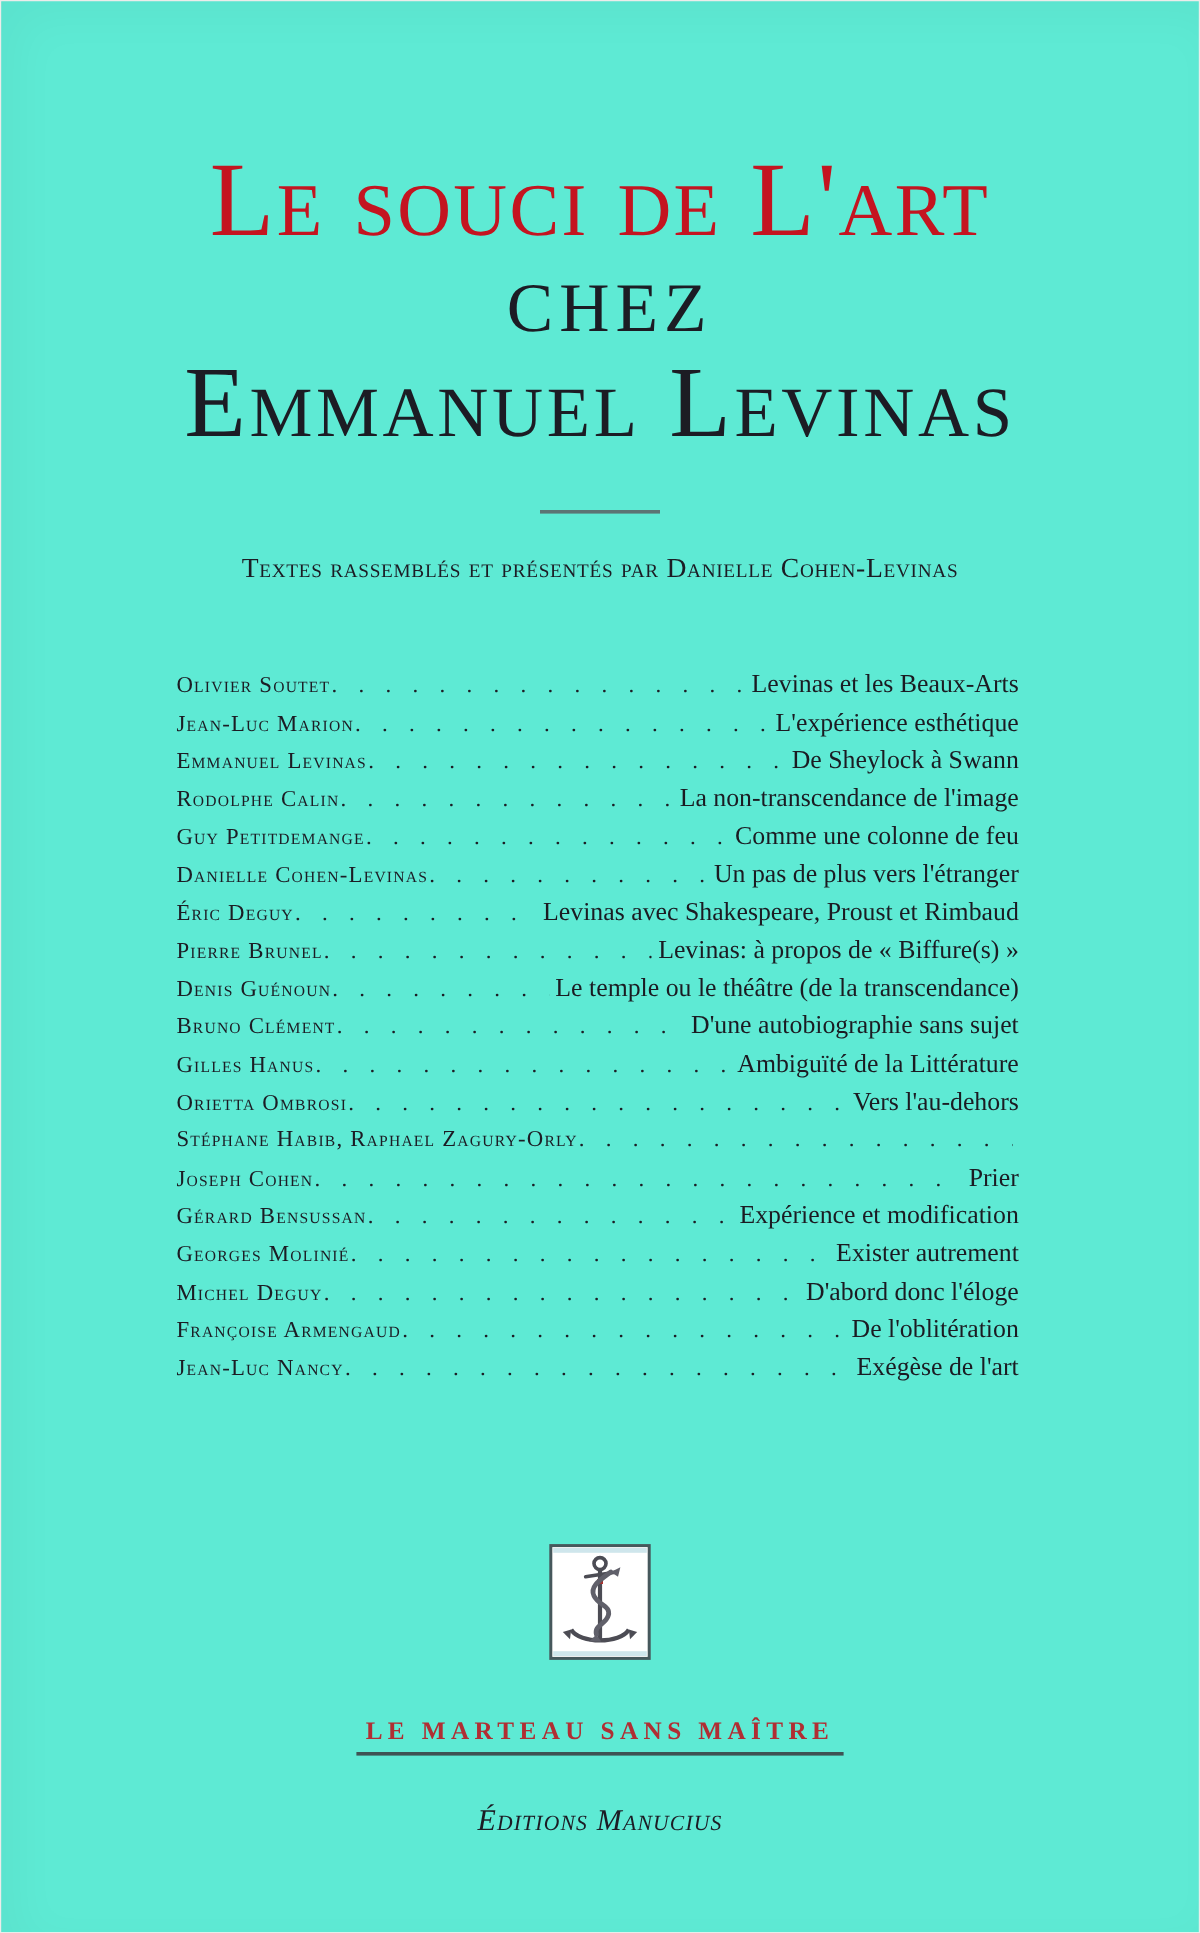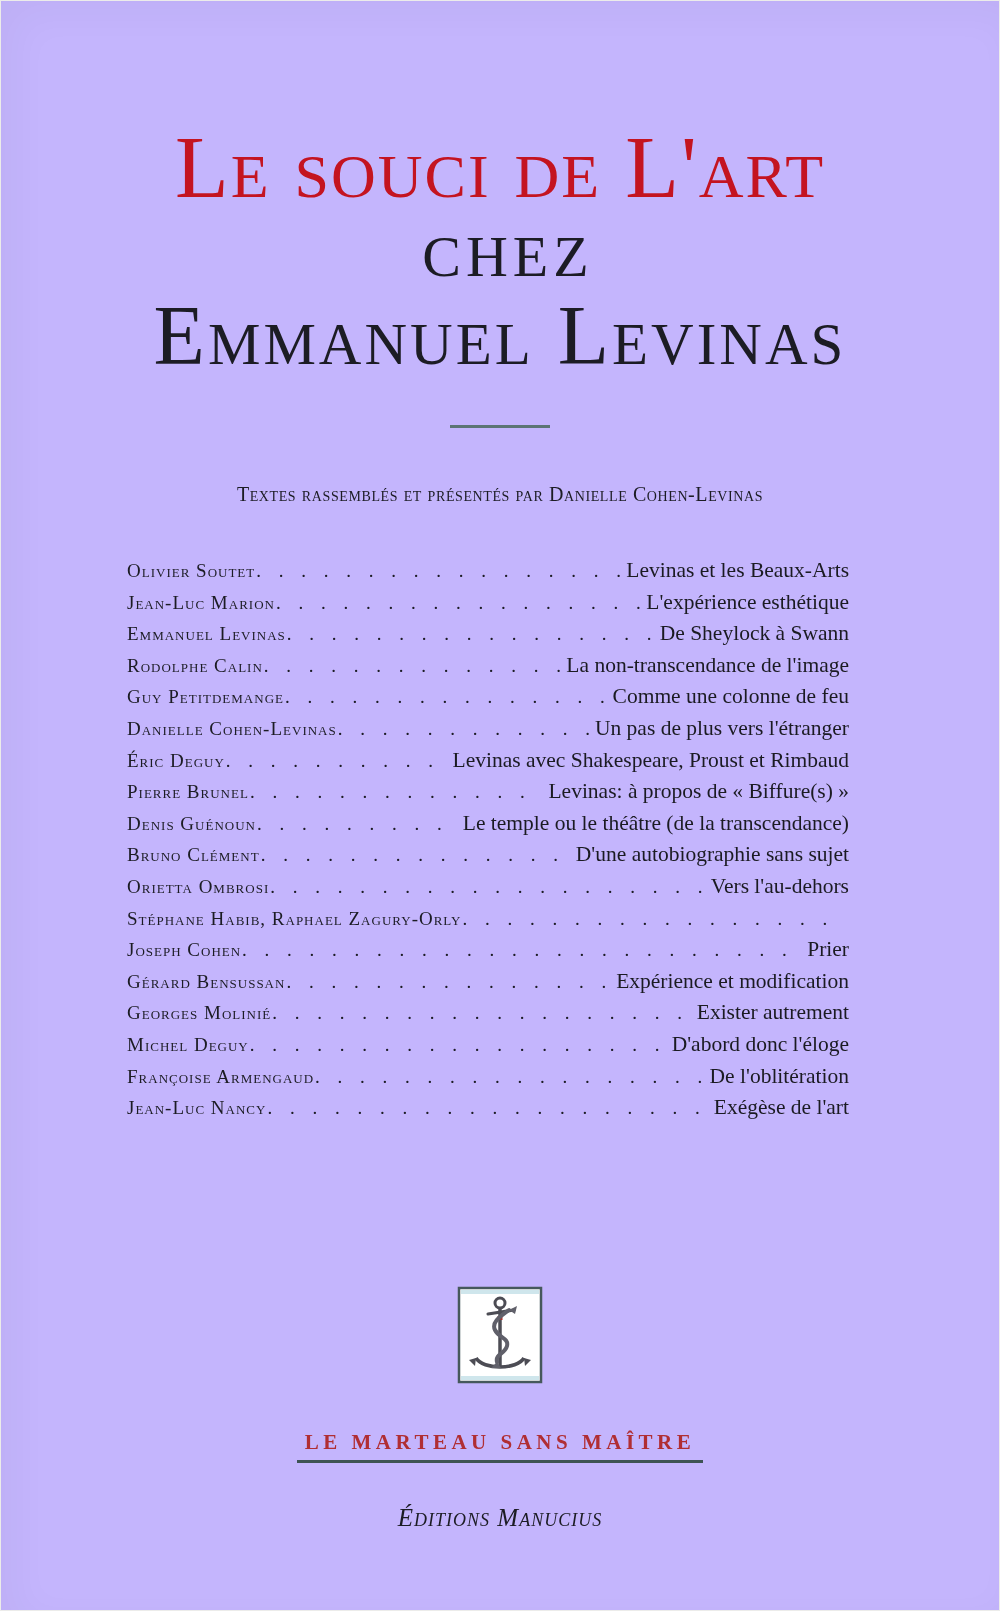--- a/index.html
+++ b/index.html
@@ -8,21 +8,21 @@
     --ink: #1c1c24;
     --rule: #5c7474;
     --underline: #3e5354;
   }
   html, body { margin: 0; padding: 0; background: #ffffff; }
   .page {
     position: relative;
     width: 1000px;
     height: 1611px;
     margin: 0 auto;
-    background: #c4b5fd;
+    background: #5eead4;
     font-family: "Liberation Serif", "DejaVu Serif", serif;
     color: var(--ink);
     overflow: hidden;
     box-shadow: inset 0 0 0 1px #ececea, inset 14px 12px 40px rgba(0,0,0,0.035);
   }
 
   
   .title-block { position: absolute; top: 124px; left: 0; right: 0; text-align: center; }
   .title-main {
     font-variant: small-caps;
@@ -50,43 +50,44 @@
     margin: 8px 0 0 0;
     font-weight: normal;
   }
 
   
   .mid-rule {
     position: absolute; top: 425px; left: 450px;
     width: 100px; height: 3px; background: var(--rule);
   }
   .subtitle {
-    position: absolute; top: 483px; left: 0; right: 0;
+    position: absolute; top: 461px; left: 0; right: 0;
     text-align: center;
     font-variant: small-caps;
-    font-size: 20px;
+    font-size: 23px;
     letter-spacing: 0.6px;
     color: var(--ink);
   }
 
   
   .toc { position: absolute; top: 555px; left: 127px; width: 722px; }
   .toc-row {
     display: flex;
     align-items: baseline;
     height: 31.6px;
     line-height: 31.6px;
     white-space: nowrap;
   }
   .toc-author {
     font-variant: small-caps;
     font-size: 19px;
     letter-spacing: 1px;
     color: var(--ink);
     flex: 0 0 auto;
+    margin-left: 20px;
   }
   .toc-leader {
     flex: 1 1 auto;
     min-width: 8px;
     overflow: hidden;
     margin: 0 5px 0 1px;
     color: var(--ink);
   }
   .toc-leader::after {
     content: ". . . . . . . . . . . . . . . . . . . . . . . . . . . . . . . . . . . . . . . . . . . . . . . . . . . . . . . . . . . . . . . . . . . . . . . .";
@@ -183,20 +184,25 @@
       <span class="toc-author">Denis Guénoun</span>
       <span class="toc-leader"></span>
       <span class="toc-title">Le temple ou le théâtre (de la transcendance)</span>
     </div>
       <div class="toc-row">
       <span class="toc-author">Bruno Clément</span>
       <span class="toc-leader"></span>
       <span class="toc-title">D'une autobiographie sans sujet</span>
     </div>
       <div class="toc-row">
+      <span class="toc-author">Gilles Hanus</span>
+      <span class="toc-leader"></span>
+      <span class="toc-title">Ambiguïté de la Littérature</span>
+    </div>
+      <div class="toc-row">
       <span class="toc-author">Orietta Ombrosi</span>
       <span class="toc-leader"></span>
       <span class="toc-title">Vers l'au-dehors</span>
     </div>
       <div class="toc-row">
       <span class="toc-author">Stéphane Habib, Raphael Zagury-Orly</span>
       <span class="toc-leader"></span>
     </div>
       <div class="toc-row">
       <span class="toc-author">Joseph Cohen</span>

